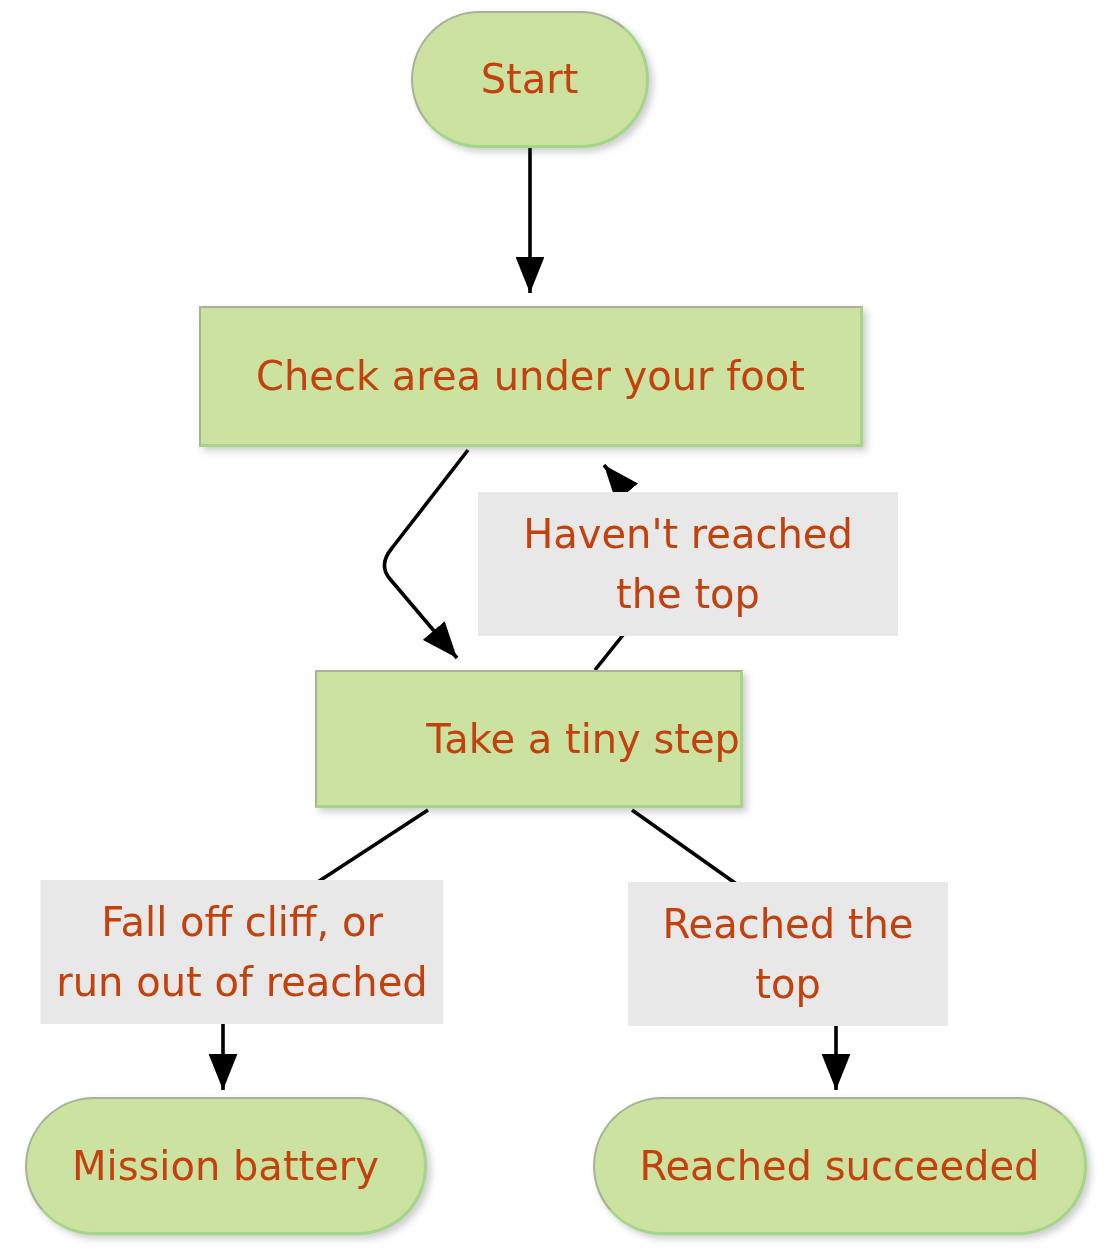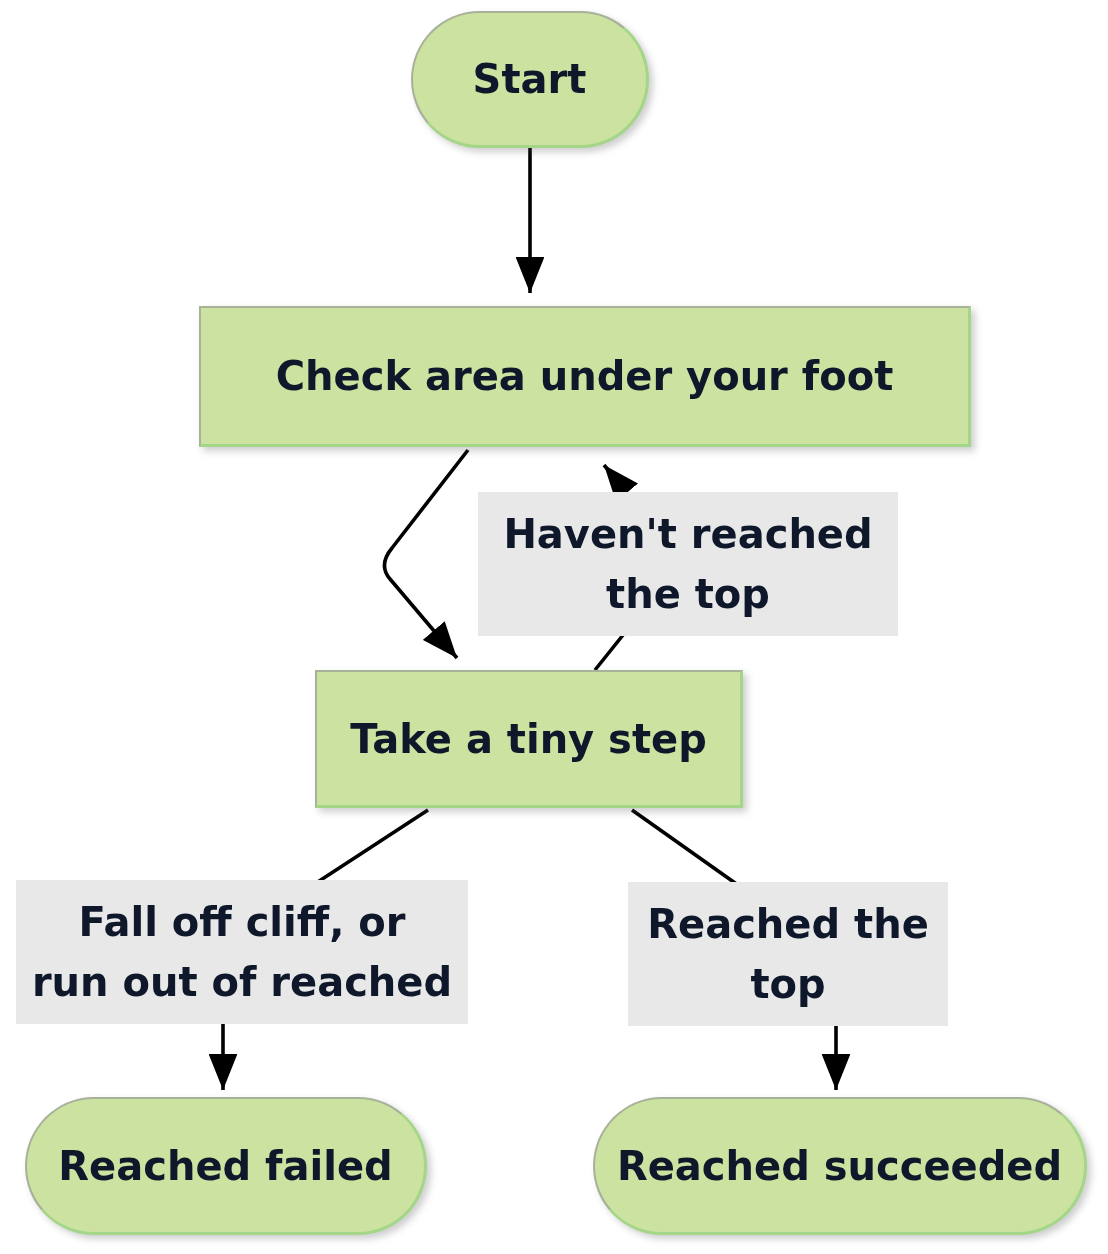--- a/index.html
+++ b/index.html
@@ -1,41 +1,40 @@
 <!DOCTYPE html>
 <html><head>
 <meta charset="utf-8">
 <style>
   html,body{margin:0;padding:0;background:#ffffff;}
   .canvas{
     position:relative;
     width:1108px;height:1254px;
     background:#ffffff;
     font-family:"DejaVu Sans", sans-serif;
-    color:#0f172a;
+    color:#c2410c;
     overflow:hidden;
-    font-weight:bold;
   }
   .edges{position:absolute;left:0;top:0;z-index:1;}
   .node{
     position:absolute;z-index:2;
     box-sizing:border-box;
     display:flex;align-items:center;justify-content:center;
     background:#cce2a0;
     border:2px solid #a8b29a;
     border-right:3px solid #a4d687;
     border-bottom:3px solid #a4d687;
     box-shadow:4px 4px 7px rgba(80,80,80,.28);
     font-size:40px;
     text-align:center;
   }
   .pill{border-radius:69px;}
   #node-start    {left:411px;top:11px;  width:238px;height:137px;}
-  #node-check    {left:199px;top:306px; width:772px;height:141px;}
-  #node-take     {left:315px;top:670px; width:428px;height:138px;}
+  #node-check    {left:199px;top:306px; width:664px;height:141px;}
+  #node-take     {left:315px;top:670px; width:428px;height:138px;justify-content:flex-end;}
   #node-failed   {left:25px; top:1097px;width:402px;height:138px;}
   #node-succeeded{left:593px;top:1097px;width:494px;height:138px;}
   .edge-label{
     position:absolute;z-index:3;
     transform:translate(-50%,-50%);
     background:#e8e8e8;
     padding:12px 16px;
     font-size:40px;
     line-height:1.5;
     text-align:center;
@@ -71,21 +70,21 @@
 
   <div class="node" id="node-check">
     <span>Check area under your foot</span>
   </div>
 
   <div class="node" id="node-take">
     <span>Take a tiny step</span>
   </div>
 
   <div class="node pill" id="node-failed">
-    <span>Reached failed</span>
+    <span>Mission battery</span>
   </div>
 
   <div class="node pill" id="node-succeeded">
     <span>Reached succeeded</span>
   </div>
 
   <div class="edge-label" id="label-loop">Haven't reached the top</div>
 
   <div class="edge-label" id="label-fail">Fall off cliff, or
 run out of reached</div>

